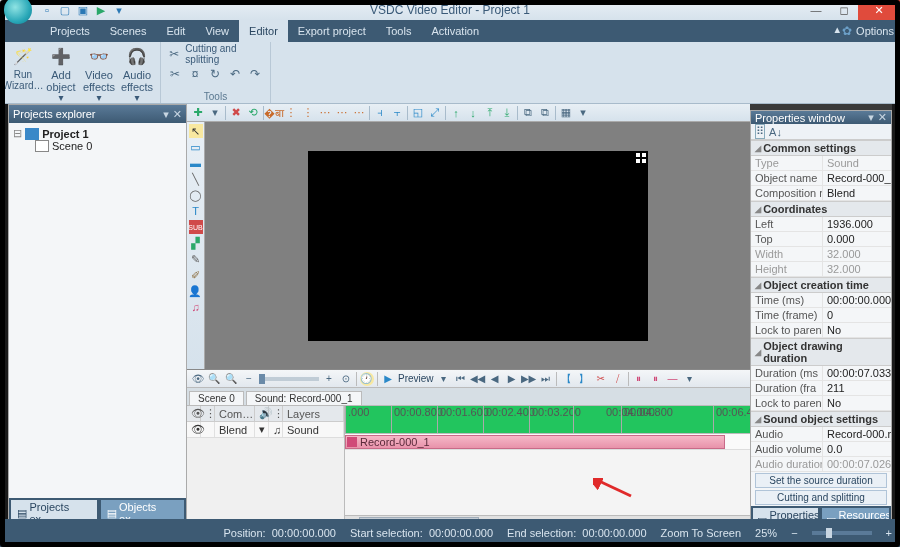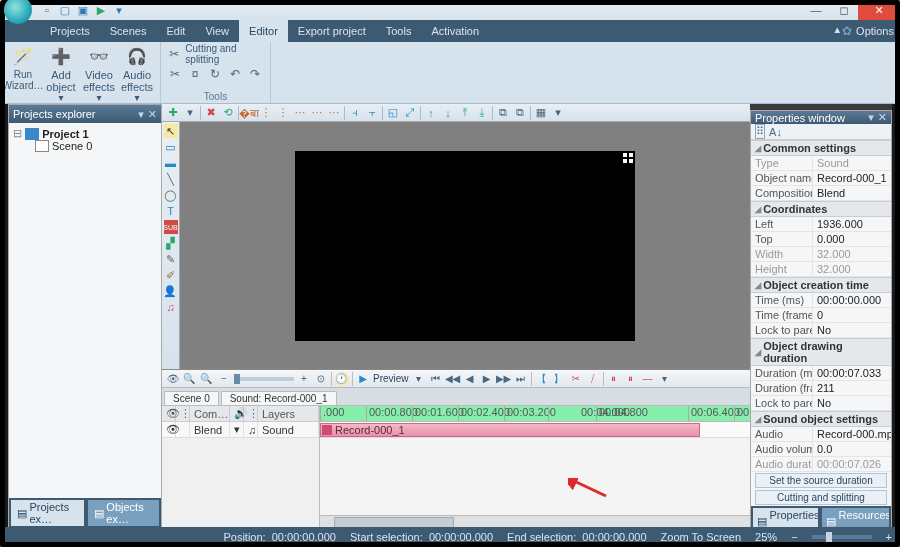--- a/index.html
+++ b/index.html
@@ -29,21 +29,21 @@
 .rgroup .buttons { display: flex; gap: 4px; flex: 1; }
 .rbtn { width: 34px; display: flex; flex-direction: column; align-items: center; justify-content: flex-start; text-align: center; color: #3a5a78; line-height: 1.05; padding-top: 2px; }
 .rbtn .ico { width: 22px; height: 22px; margin-bottom: 2px; display: flex; align-items: center; justify-content: center; font-size: 16px; }
 .rbtn .lab { font-size: 10px; }
 .rgroup .glabel { text-align: center; font-size: 10px; color: #5a7890; padding-bottom: 1px; }
 .rtools .row { display: flex; gap: 4px; align-items: center; }
 .rtools .row span { width: 16px; height: 16px; display: inline-flex; align-items: center; justify-content: center; color: #4a6880; font-size: 12px; }
 
 
 .main { position: absolute; top: 104px; bottom: 18px; left: 8px; right: 8px; display: flex; background: #3a3a3a; }
-.left-panel { width: 154px; background: #f4f6f8; display: flex; flex-direction: column; border: 1px solid #aaa; }
+.left-panel { width: 179px; background: #f4f6f8; display: flex; flex-direction: column; border: 1px solid #aaa; }
 .panel-head { height: 18px; background: linear-gradient(#5a7a98,#3d5a73); color: #fff; font-size: 11px; display: flex; align-items: center; padding: 0 4px; justify-content: space-between; }
 .panel-head .x { color: #c8d6e2; font-size: 10px; display: flex; gap: 4px; }
 .tree { padding: 4px; font-size: 11px; color: #222; flex: 1; }
 .tree .n1 { display: flex; align-items: center; gap: 3px; }
 .tree .n2 { display: flex; align-items: center; gap: 3px; padding-left: 22px; }
 .tree .ic { width: 14px; height: 12px; display: inline-block; }
 .left-tabs { display: flex; gap: 4px; padding: 2px; background: #3d5a73; }
 .left-tabs .t { background: #7aa0c0; color: #fff; padding: 1px 6px; font-size: 10px; display: flex; align-items: center; gap: 2px; }
 .left-tabs .t.active { background: #d6e2ec; color: #2a4660; }
 
@@ -72,62 +72,63 @@
 .tl-toolbar .preview-lab { color: #2a4660; font-size: 10px; }
 .tl-tabs { height: 18px; background: #d6dee4; display: flex; align-items: flex-end; border-bottom: 1px solid #bbb; }
 .tl-tabs .tab { background: #f4f6f8; border: 1px solid #bbb; border-bottom: none; padding: 1px 8px; font-size: 10px; color: #333; margin-left: 2px; }
 .tl-body { flex: 1; display: flex; min-height: 0; }
 .tl-left { width: 158px; background: #f0f0f0; border-right: 1px solid #bbb; display: flex; flex-direction: column; }
 .tl-head-row { height: 16px; background: #e4e8ec; border-bottom: 1px solid #ccc; display: flex; align-items: center; font-size: 10px; color: #555; }
 .tl-head-row .c { padding: 0 4px; border-right: 1px solid #ccc; height: 100%; display: flex; align-items: center; }
 .tl-row { height: 16px; border-bottom: 1px solid #ddd; display: flex; align-items: center; font-size: 10px; color: #333; background: #f8f8f8; }
 .tl-row .c { padding: 0 4px; border-right: 1px solid #e0e0e0; height: 100%; display: flex; align-items: center; }
 .tl-right { flex: 1; display: flex; flex-direction: column; position: relative; background: #f4f4f4; overflow: hidden; }
-.ruler { height: 16px; background: #86efac; border-bottom: 1px solid #bbb; position: relative; font-size: 9px; color: #555; white-space: nowrap; overflow: hidden; }
+.ruler { height: 28px; background: #22c55e; border-bottom: 1px solid #bbb; position: relative; font-size: 9px; color: #555; white-space: nowrap; overflow: hidden; }
 .ruler .tick { position: absolute; top: 0; bottom: 0; border-left: 1px solid #aaa; padding-left: 2px; }
 .track { height: 16px; border-bottom: 1px solid #ddd; background: #fafafa; position: relative; }
 .track .clip { position: absolute; left: 0; top: 1px; height: 14px; background: linear-gradient(#f5b8c8,#e892aa); border: 1px solid #c86a88; font-size: 9px; color: #5a2a3a; padding-left: 14px; display: flex; align-items: center; }
 .track .clip .cico { position: absolute; left: 1px; top: 1px; width: 10px; height: 10px; background: #d04a78; }
 .arrow { position: absolute; left: 248px; top: 72px; width: 40px; height: 20px; pointer-events: none; }
 .tl-scroll { position: absolute; left: 0; right: 0; bottom: 0; height: 14px; background: #e0e0e0; border-top: 1px solid #bbb; }
 .tl-scroll .thumb { position: absolute; left: 14px; width: 120px; top: 1px; bottom: 1px; background: #c4ccd4; border: 1px solid #a0acb8; }
 
 
 .right-panel { width: 142px; background: #f4f6f8; border: 1px solid #aaa; display: flex; flex-direction: column; font-size: 10px; margin-top: 6px; }
 .right-panel .toolbar2 { height: 16px; background: #eef2f6; border-bottom: 1px solid #ccc; display: flex; align-items: center; gap: 4px; padding: 0 4px; color: #4a6880; }
 .prop-group-h { background: #e4e8ec; color: #333; font-weight: bold; padding: 1px 4px; border-top: 1px solid #ccc; border-bottom: 1px solid #ccc; font-size: 10px; display: flex; align-items: center; }
 .prop-group-h .tri { color: #888; margin-right: 2px; font-size: 8px; }
 .prop-row { display: flex; border-bottom: 1px solid #e4e4e4; }
-.prop-row .k { width: 62px; padding: 1px 4px; color: #555; border-right: 1px solid #e4e4e4; overflow: hidden; white-space: nowrap; }
+.prop-row .k { width: 72px; padding: 1px 4px; color: #555; border-right: 1px solid #e4e4e4; overflow: hidden; white-space: nowrap; }
 .prop-row .v { flex: 1; padding: 1px 4px; color: #222; overflow: hidden; white-space: nowrap; }
 .prop-row.dim .k, .prop-row.dim .v { color: #999; }
 .prop-btn { background: #eaf0f6; border: 1px solid #b0c4d8; text-align: center; padding: 1px; margin: 1px 4px; color: #2a4660; font-size: 10px; }
 .right-tabs { display: flex; gap: 4px; padding: 2px; background: #3d5a73; margin-top: auto; }
 .right-tabs .t { background: #7aa0c0; color: #fff; padding: 1px 4px; font-size: 9px; display: flex; align-items: center; gap: 2px; overflow: hidden; }
 .right-tabs .t.active { background: #d6e2ec; color: #2a4660; }
 
 
-.statusbar { position: absolute; bottom: 0; left: 0; right: 0; height: 20px; background: #3d5a73; color: #d8e4ee; font-size: 10px; display: flex; align-items: center; justify-content: flex-end; gap: 14px; padding: 0 8px; }
+.statusbar { position: absolute; bottom: 0; left: 0; right: 0; height: 28px; background: #3d5a73; color: #d8e4ee; font-size: 10px; display: flex; align-items: center; justify-content: flex-end; gap: 14px; padding: 0 8px; }
 .statusbar .zslider { width: 60px; height: 4px; background: #5a7a98; position: relative; }
 .statusbar .zslider::after { content: ""; width: 6px; height: 10px; background: #c8d6e2; position: absolute; left: 14px; top: -3px; }
 
 .black-border { position: absolute; inset: 0; border: 5px solid #000; border-radius: 3px; pointer-events: none; }
 </style>
 </head>
 <body>
 
 <div class="titlebar">
   <div class="logo"></div>
   <div class="qat">
     <span>▫</span>
     <span>▢</span>
     <span style="color:#2b79b5">▣</span>
     <span style="color:#2aa86a">▶</span>
     <span>▾</span>
   </div>
+  <div class="title">VSDC Video Editor - Project 1</div>
   <div class="winbtns">
     <div>—</div>
     <div>◻</div>
     <div class="close">✕</div>
   </div>
 </div>
 
 <div class="menubar">
   <div class="item">Projects</div>
   <div class="item">Scenes</div>

